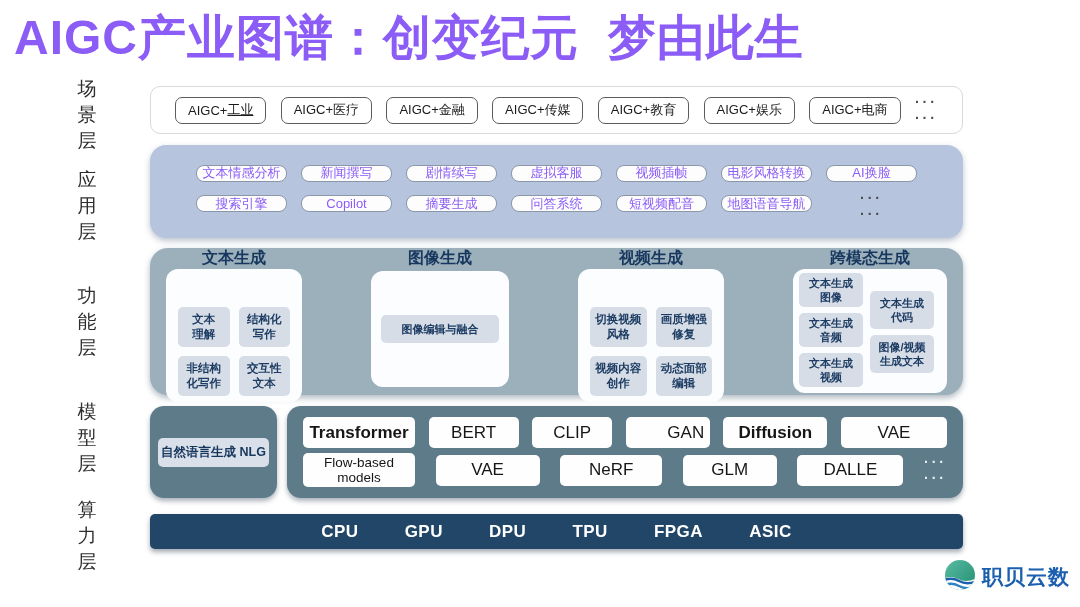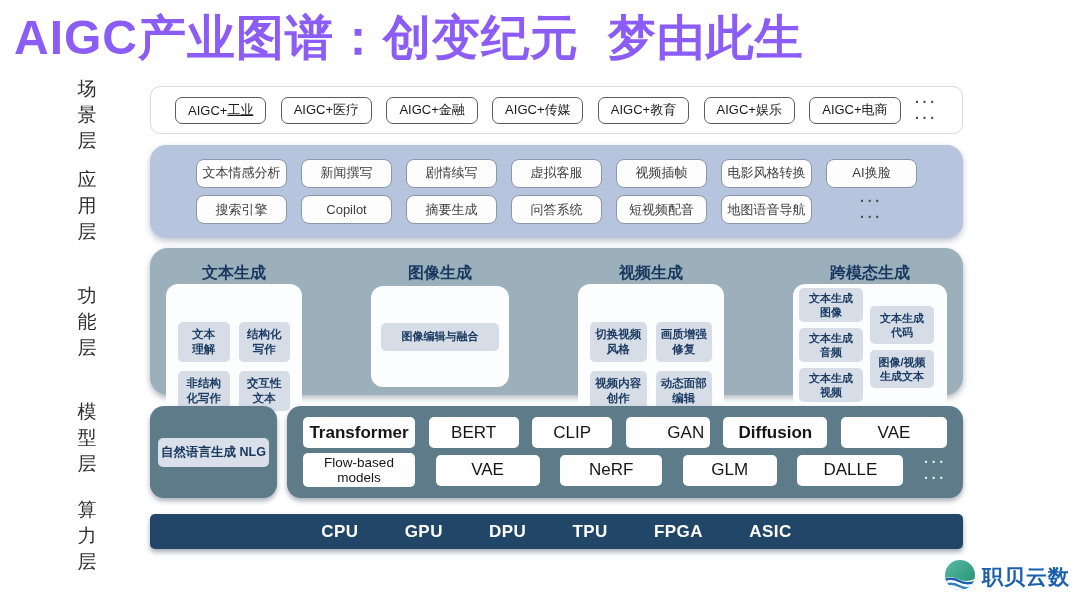--- a/index.html
+++ b/index.html
@@ -26,28 +26,28 @@
   .scene-box { height:27px; min-width:88px; padding:0 12px; background:#fff;
     border:1.4px solid #5c5c5c; border-radius:7px; display:flex; align-items:center;
     justify-content:center; font-size:13px; color:#1b1b1b; }
   .underline { text-decoration:underline; }
 
   
   .app { position:absolute; left:150px; top:145px; width:813px; height:93px;
     background:#b6c4de; border-radius:16px; box-shadow:0 3px 6px rgba(70,90,120,.35);
     display:flex; flex-direction:column; justify-content:space-evenly; padding:6px 46px; }
   .app-row { display:grid; grid-template-columns:repeat(7,1fr); gap:14px; }
-  .app-box { height:29px; background:#fdfdfe; border:1.3px solid #8a97a9; border-radius:8px;
-    display:flex; align-items:center; justify-content:center; font-size:13px; color:#404040; }
+  .app-box { height:17px; background:#fdfdfe; border:1.3px solid #8a97a9; border-radius:8px;
+    display:flex; align-items:center; justify-content:center; font-size:13px; color:#8b5cf6; }
   .app-row .dots { justify-content:center; }
 
   
   .func { position:absolute; left:150px; top:248px; width:813px; height:147px;
     background:#9cb0bc; border-radius:18px; box-shadow:0 3px 6px rgba(60,80,100,.4);
-    display:flex; justify-content:space-between; padding:15px 16px 8px 16px; }
+    display:flex; justify-content:space-between; padding:0 16px 8px 16px; }
   .func-col { display:flex; flex-direction:column; }
   .fc0{width:136px;} .fc1{width:132px;} .fc2{width:138px;} .fc3{width:146px;} .fc4{width:154px;}
   .func-head { height:23px; text-align:center; font-size:16px; font-weight:700; color:#17375e; }
   .panel { flex:1; background:#fcfdfe; border-radius:12px; padding:6px;
     display:flex; flex-direction:column; align-items:center; }
   .fbox { background:#d6dde6; border-radius:5px; color:#1d3c63; font-weight:600;
     font-size:11.5px; line-height:1.3; white-space:pre-line; display:flex;
     align-items:center; justify-content:center; text-align:center; }
   .grid22 { display:grid; grid-template-columns:1fr 1fr; gap:9px; margin-top:32px; width:100%; padding:0 6px; }
   .grid22 .fbox { height:40px; }

